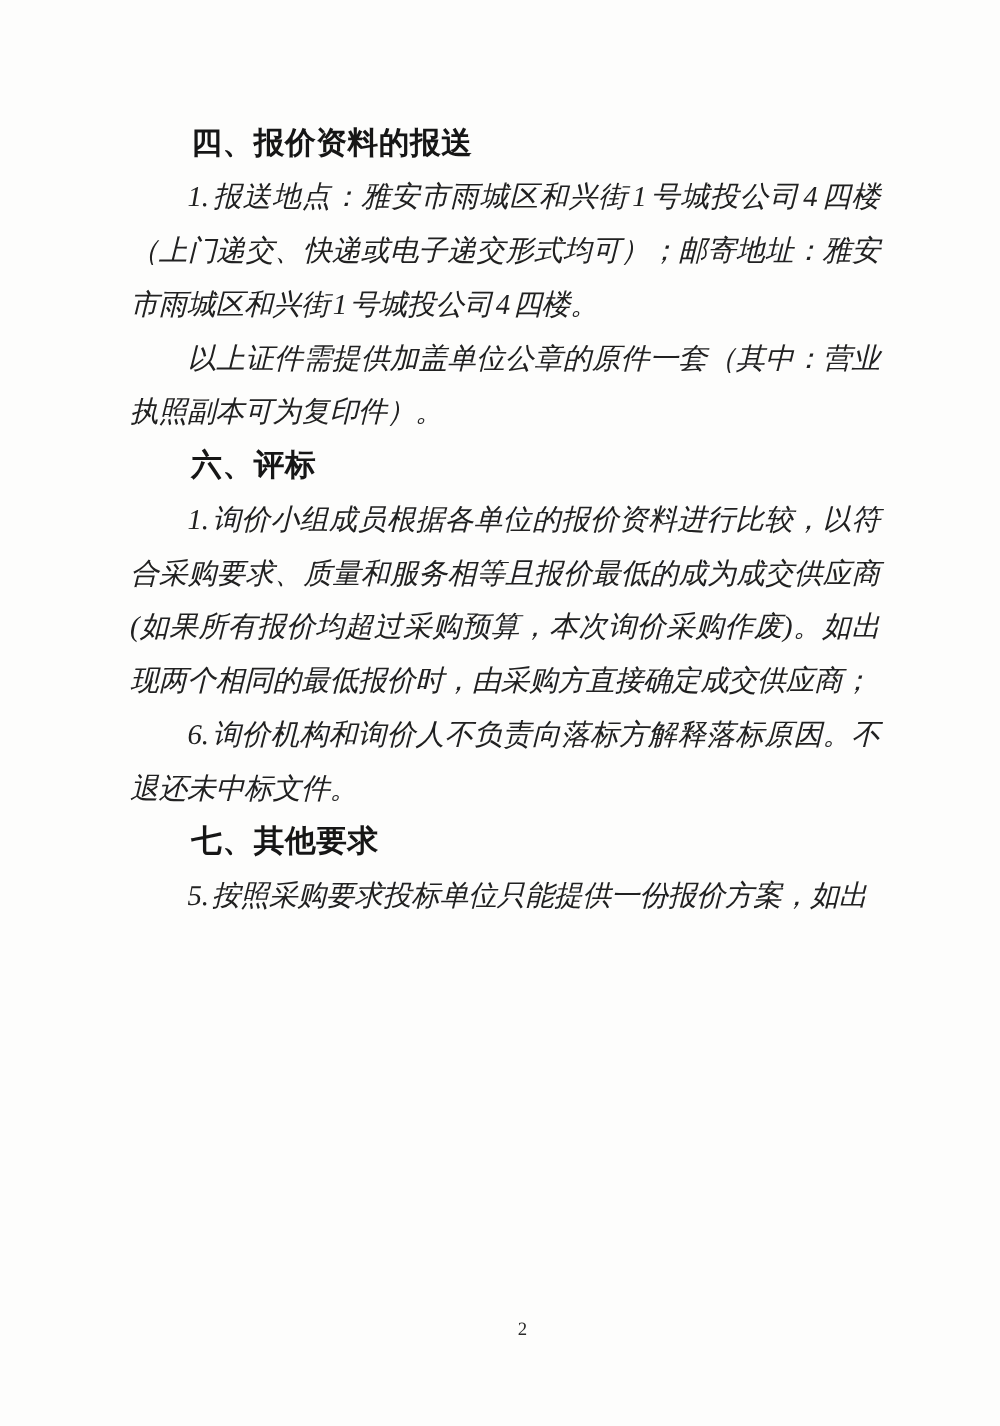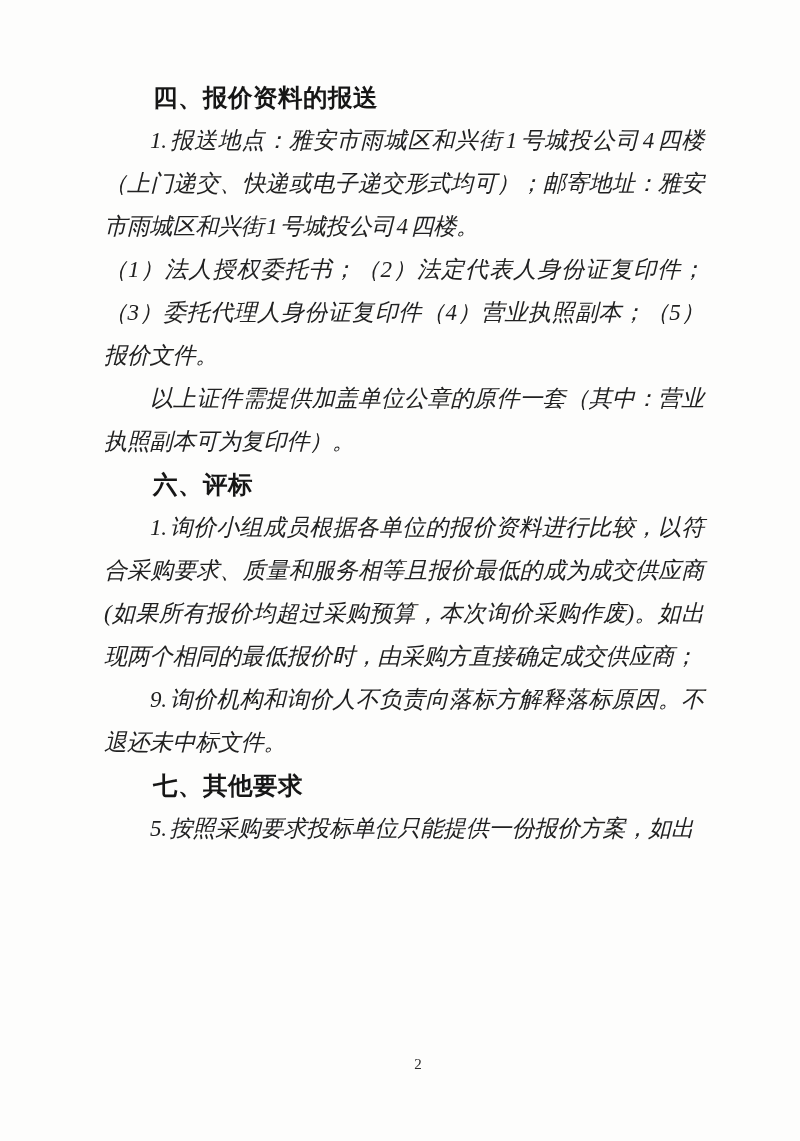--- a/index.html
+++ b/index.html
@@ -11,21 +11,21 @@
     position: relative;
     width: 800px;
     height: 1141px;
     background: #fdfdfc;
     overflow: hidden;
     color: #1f1f1f;
   }
   .content {
     position: absolute;
     left: 104px;
-    top: 76px;
+    top: 93px;
     width: 600px;
     font-family: "Liberation Serif", "DejaVu Serif", serif;
     font-size: 23px;
     line-height: 43px;
     text-align: justify;
     text-justify: inter-ideograph;
     letter-spacing: -0.2px;
     word-spacing: -3px;
     color: #212121;
   }
@@ -60,22 +60,21 @@
     transform: translateX(18px);
   }
 </style>
 </head>
 <body>
 
 <div class="page">
   <div class="content">
     <h2>四、报价资料的报送</h2>
     <p>1. 报送地点：雅安市雨城区和兴街 1 号城投公司 4 四楼（上门递交、快递或电子递交形式均可）；邮寄地址：雅安市雨城区和兴街 1 号城投公司 4 四楼。</p>
-    <p class="no-indent">（1）法人授权委托书；（2）法定代表人身份证复印件；（3）委托代理人身份证复印件（4）营业执照副本；（5）报价文件。</p>
     <p>以上证件需提供加盖单位公章的原件一套（其中：营业执照副本可为复印件）。</p>
     <h2>六、评标</h2>
     <p>1. 询价小组成员根据各单位的报价资料进行比较，以符合采购要求、质量和服务相等且报价最低的成为成交供应商(如果所有报价均超过采购预算，本次询价采购作废)。如出现两个相同的最低报价时，由采购方直接确定成交供应商；</p>
-    <p>9. 询价机构和询价人不负责向落标方解释落标原因。不退还未中标文件。</p>
+    <p>6. 询价机构和询价人不负责向落标方解释落标原因。不退还未中标文件。</p>
     <h2>七、其他要求</h2>
     <p>5. 按照采购要求投标单位只能提供一份报价方案，如出</p>
   </div>
   <div class="page-number">2</div>
 </div>
 
 </body></html>

